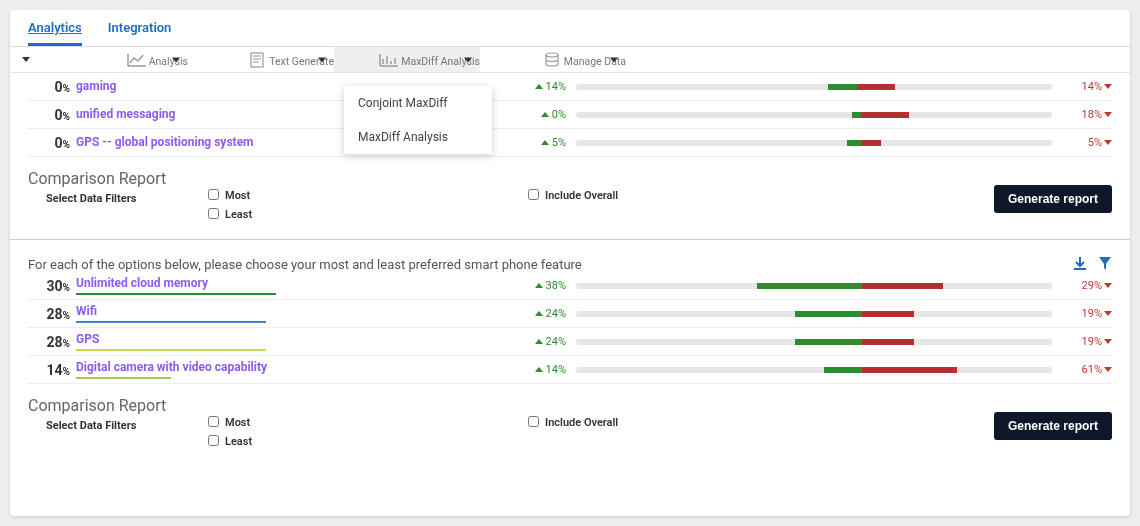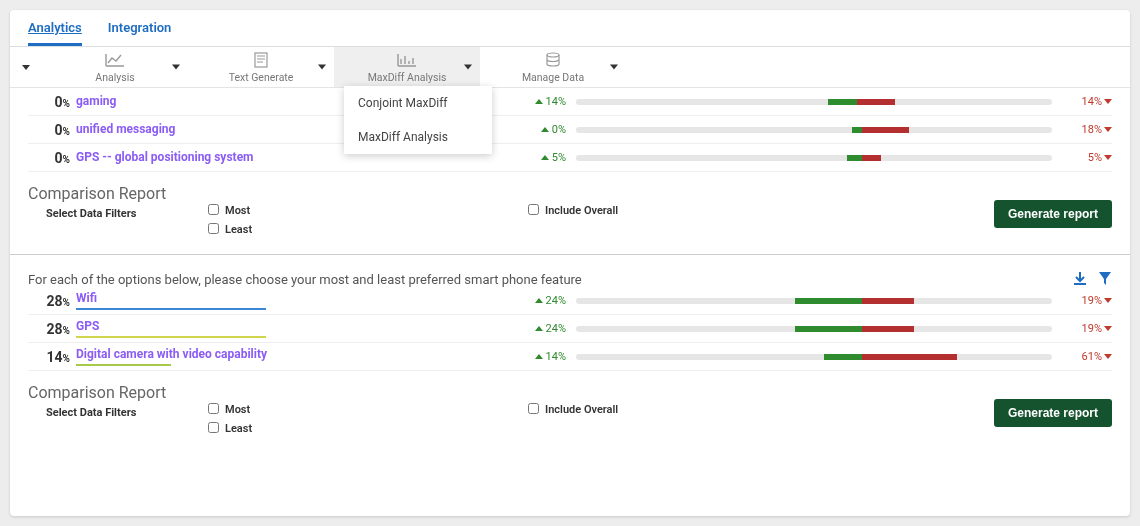--- a/index.html
+++ b/index.html
@@ -4,21 +4,21 @@
 <style>
   * { box-sizing: border-box; margin: 0; padding: 0; }
   body { font-family: -apple-system, BlinkMacSystemFont, "Segoe UI", Roboto, sans-serif; background: #ededed; padding: 10px; font-size: 12px; color: #333; }
   .app { background: #fff; border-radius: 4px; box-shadow: 0 1px 3px rgba(0,0,0,0.15); overflow: visible; height: 506px; position: relative; }
 
   .tabs { display: flex; gap: 26px; padding: 4px 18px 0; border-bottom: 1px solid #ddd; }
   .tab { font-size: 13px; font-weight: 600; color: #1f6dc2; padding: 6px 0 8px; cursor: pointer; }
   .tab.active { border-bottom: 3px solid #1f6dc2; text-decoration: underline; }
 
   .toolbar { display: flex; border-bottom: 1px solid #e4e4e4; position: relative; }
-  .tool { flex: 0 0 146px; display: flex; flex-direction: column; align-items: center; justify-content: flex-end; padding: 4px 0 3px; position: relative; cursor: pointer; }
+  .tool { flex: 0 0 146px; display: flex; flex-direction: row; align-items: center; justify-content: flex-end; padding: 4px 0 3px; position: relative; cursor: pointer; }
   .tool .icon { height: 18px; width: 24px; display: flex; align-items: center; justify-content: center; color: #888; }
   .tool .label { font-size: 10.5px; color: #777; margin-top: 2px; }
   .tool .caret { position: absolute; right: 8px; top: 50%; transform: translateY(-50%); }
   .tool.active { background: #efefef; }
   .caret { width: 0; height: 0; border-left: 4px solid transparent; border-right: 4px solid transparent; border-top: 5px solid #333; display: inline-block; }
   .toolcaret { flex: 0 0 32px; display: flex; align-items: center; justify-content: center; }
 
   .dropdown { position: absolute; left: 334px; top: 76px; width: 148px; background: #fff; box-shadow: 0 2px 8px rgba(0,0,0,0.2); z-index: 20; }
   .dropdown-item { padding: 10px 14px; font-size: 12px; color: #444; cursor: pointer; }
 
@@ -42,21 +42,21 @@
 
   .comp { display: flex; align-items: flex-start; padding: 12px 0 8px; }
   .comp-left { flex: 0 0 180px; }
   .comp-title { font-size: 16px; color: #666; }
   .comp-sub { font-size: 11px; font-weight: 700; color: #333; margin-top: 4px; padding-left: 18px; }
   .checks { flex: 0 0 320px; padding-top: 20px; }
   .checks label { display: block; font-size: 11px; font-weight: 600; color: #333; margin-bottom: 6px; }
   .checks input { margin-right: 6px; vertical-align: -1px; width:11px; height:11px;}
   .overall { flex: 1; padding-top: 20px; font-size: 11px; font-weight: 600; }
   .overall input { margin-right: 6px; vertical-align: -1px; width:11px; height:11px;}
-  .genbtn { background: #14532d; color: #fff; border: none; border-radius: 3px; padding: 7px 14px; font-size: 12px; font-weight: 600; cursor: pointer; margin-top: 16px; }
+  .genbtn { background: #0f172a; color: #fff; border: none; border-radius: 3px; padding: 7px 14px; font-size: 12px; font-weight: 600; cursor: pointer; margin-top: 16px; }
 
   .hr { height: 1px; background: #ccc; margin: 4px -18px 6px; }
 
   .qhead { display: flex; align-items: center; padding: 10px 0 0; }
   .qtitle { font-size: 13px; color: #555; flex: 1; }
   .qicons { color: #1f6dc2; font-size: 16px; display:flex; gap:10px;}
   .qicon { cursor: pointer; }
 
   .sop { font-size: 15px; color: #666; padding: 10px 0 4px 14px; }
 
@@ -191,20 +191,32 @@
             <svg width="14" height="16" viewBox="0 0 14 16" fill="#1f6dc2">
               <path d="M1 1 H13 L8 8 V14 L6 12 V8 Z"></path>
             </svg>
           </span>
       </div>
     </div>
 
 
     <div id="rows-bottom">
         <div class="row">
+          <div class="pct">30<span class="sm">%</span></div>
+          <div class="namecell"><span class="name">Unlimited cloud memory</span><div class="underline" style="background: rgb(46, 139, 46); width: 200px;"></div></div>
+          <div class="greenchg">38%</div>
+          <div class="barwrap">
+            <div class="bar">
+              <div class="seg green" style="left: 38%; width: 22%;"></div>
+              <div class="seg red" style="left: 60%; width: 17%;"></div>
+            </div>
+          </div>
+          <div class="redchg">29%</div>
+        </div>
+        <div class="row">
           <div class="pct">28<span class="sm">%</span></div>
           <div class="namecell"><span class="name">Wifi</span><div class="underline" style="background: rgb(58, 135, 214); width: 190px;"></div></div>
           <div class="greenchg">24%</div>
           <div class="barwrap">
             <div class="bar">
               <div class="seg green" style="left: 46%; width: 14%;"></div>
               <div class="seg red" style="left: 60%; width: 11%;"></div>
             </div>
           </div>
           <div class="redchg">19%</div>

